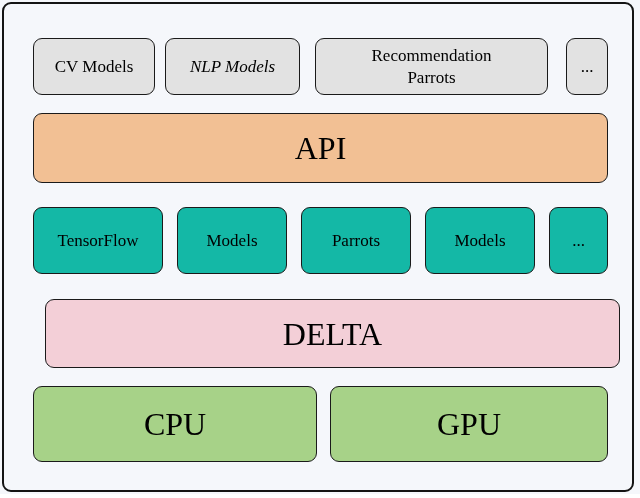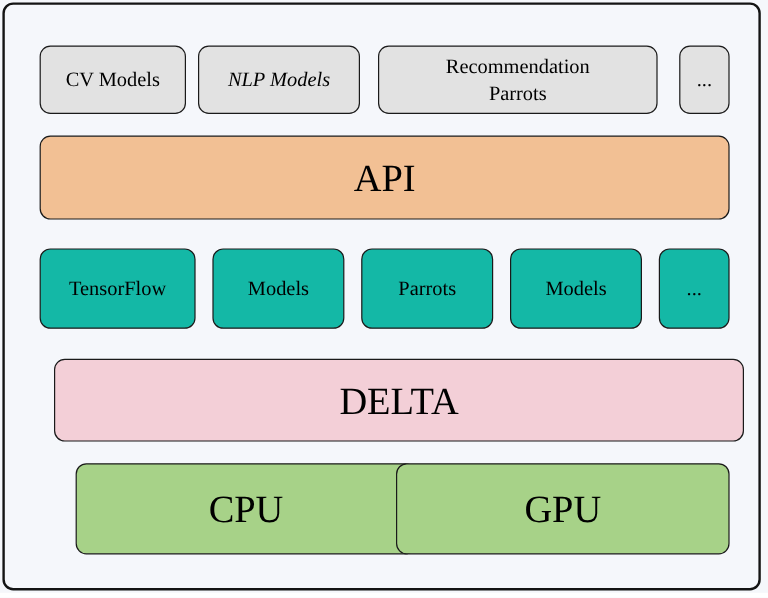--- a/index.html
+++ b/index.html
@@ -53,21 +53,21 @@
   .api  { left: 33px;  top: 113px; width: 575px; height: 70px; }
   
   .tf   { left: 33px;  top: 207px; width: 130px; height: 67px; }
   .pt   { left: 177px; top: 207px; width: 110px; height: 67px; }
   .pr   { left: 301px; top: 207px; width: 110px; height: 67px; }
   .mx   { left: 425px; top: 207px; width: 110px; height: 67px; }
   .fd   { left: 549px; top: 207px; width: 59px;  height: 67px; }
   
   .delta{ left: 33px;  top: 299px; width: 575px; height: 69px; margin-left: 12px; }
   
-  .cpu  { left: 33px;  top: 386px; width: 284px; height: 76px; margin-left: 30px; }
+  .cpu  { left: 33px;  top: 386px; width: 284px; height: 76px; }
   .gpu  { left: 330px; top: 386px; width: 278px; height: 76px; }
 </style>
 </head>
 <body>
 
 <div class="canvas">
   <div class="frame"></div>
 
   <div class="box gray small cv">CV Models</div>
   <div class="box gray small nlp">NLP Models</div>

